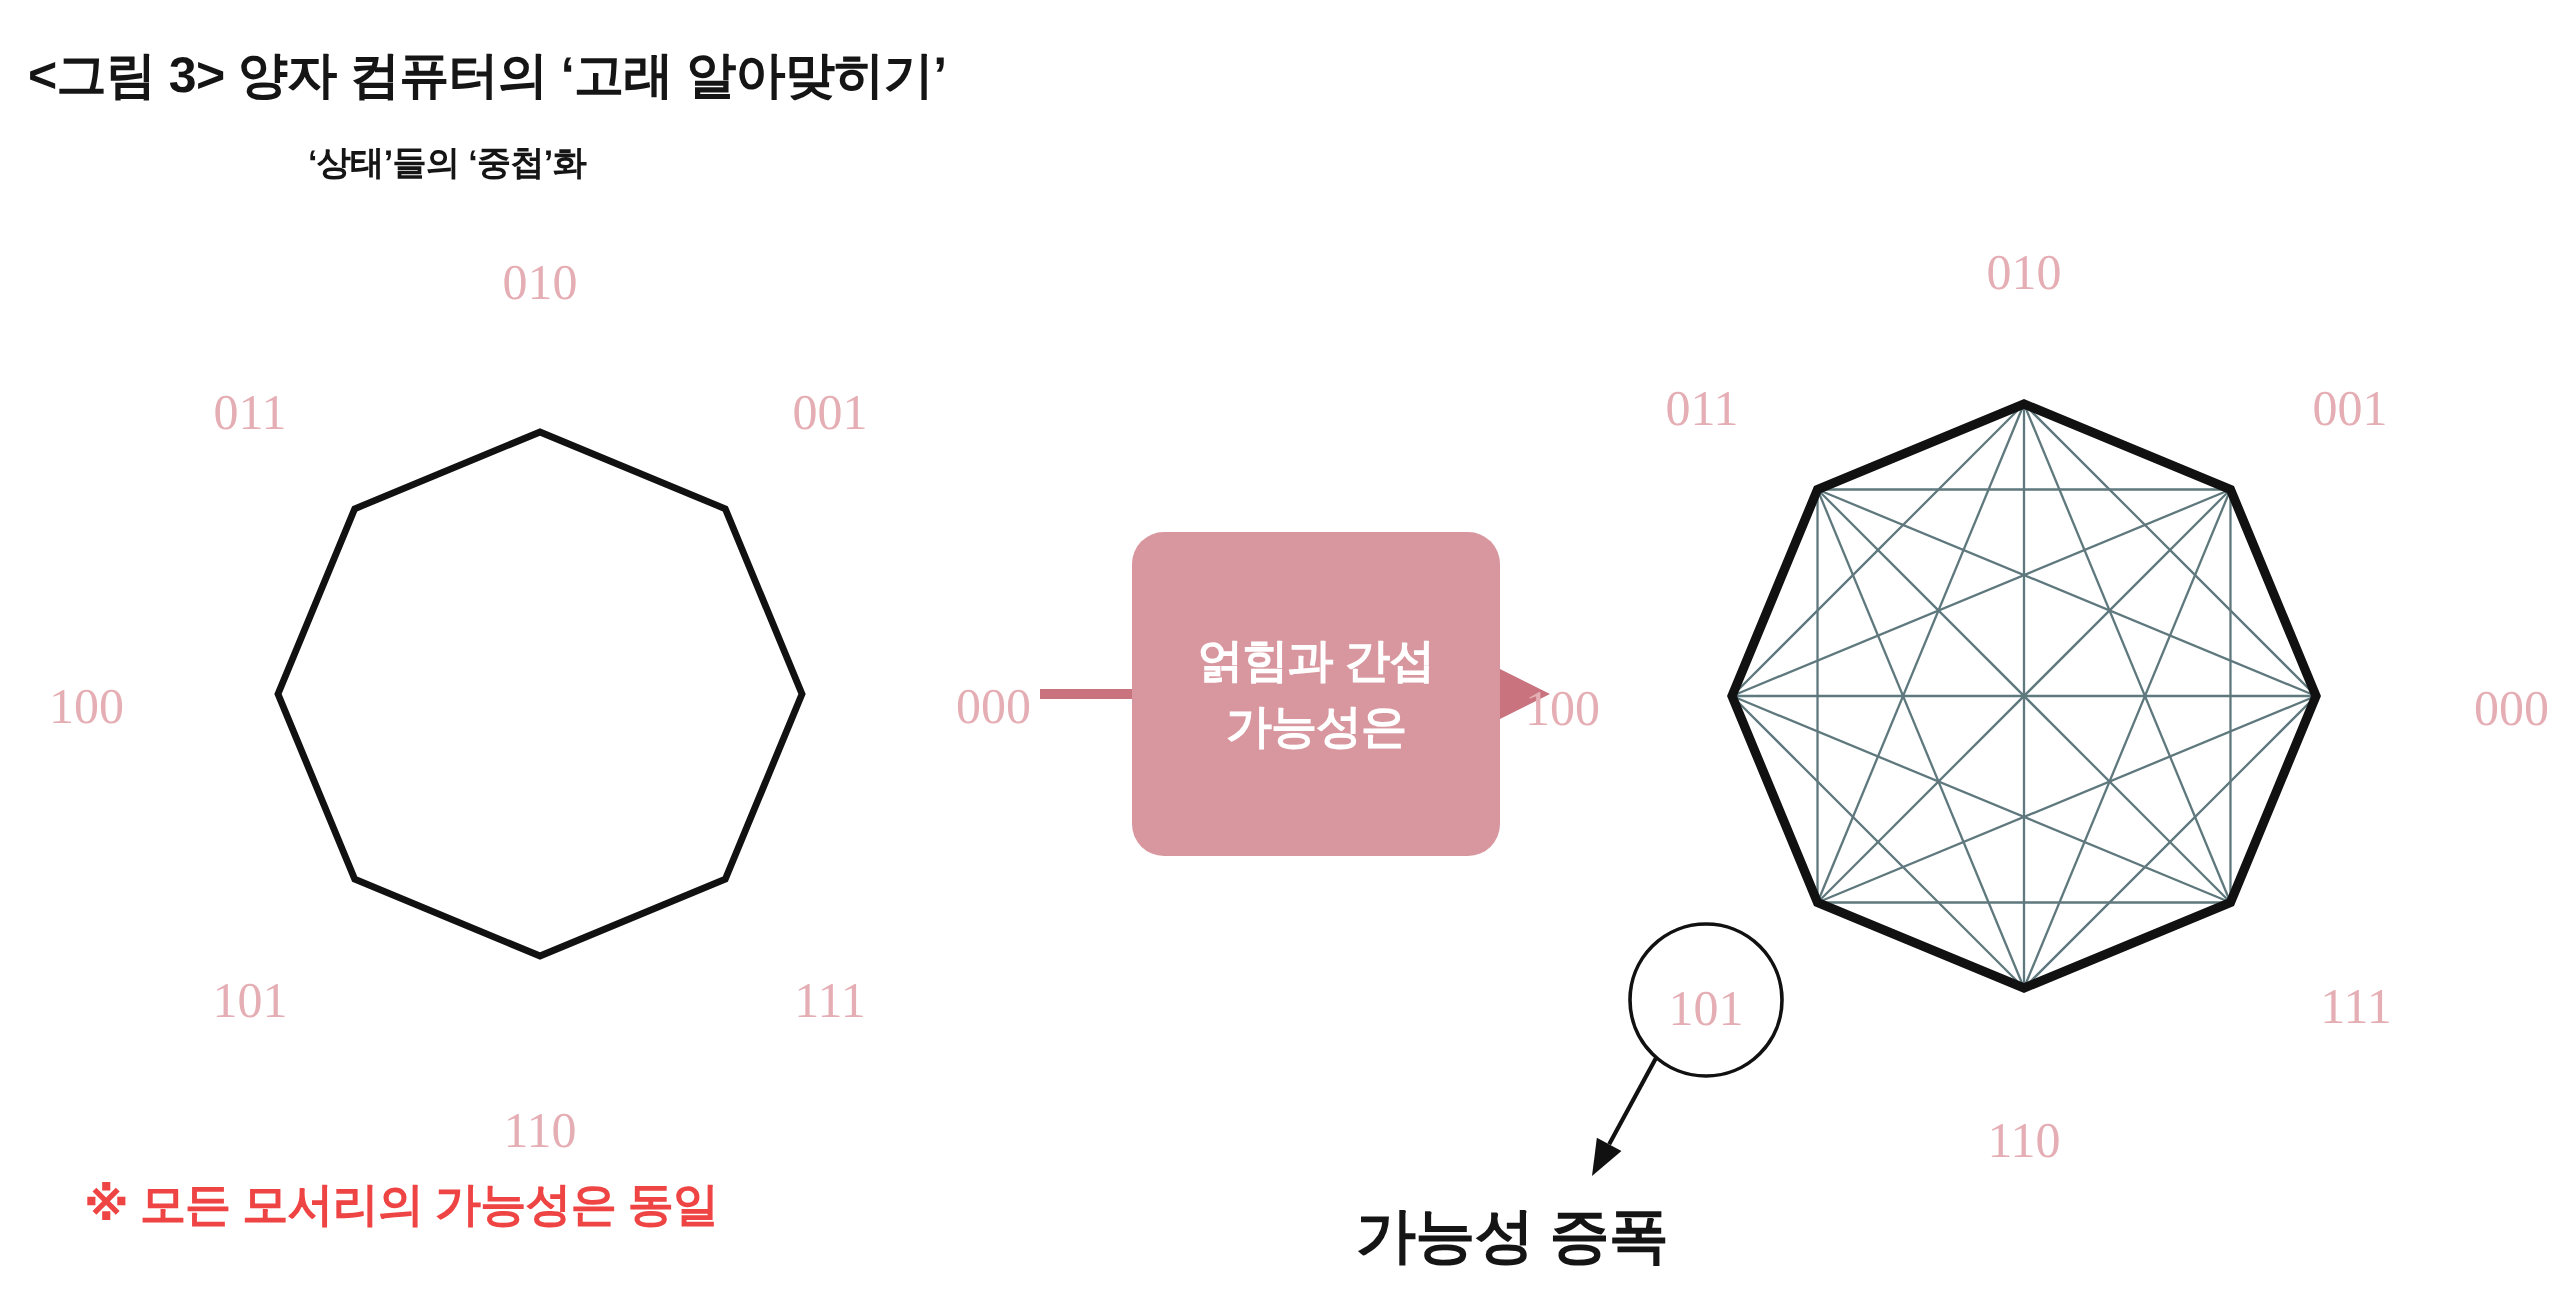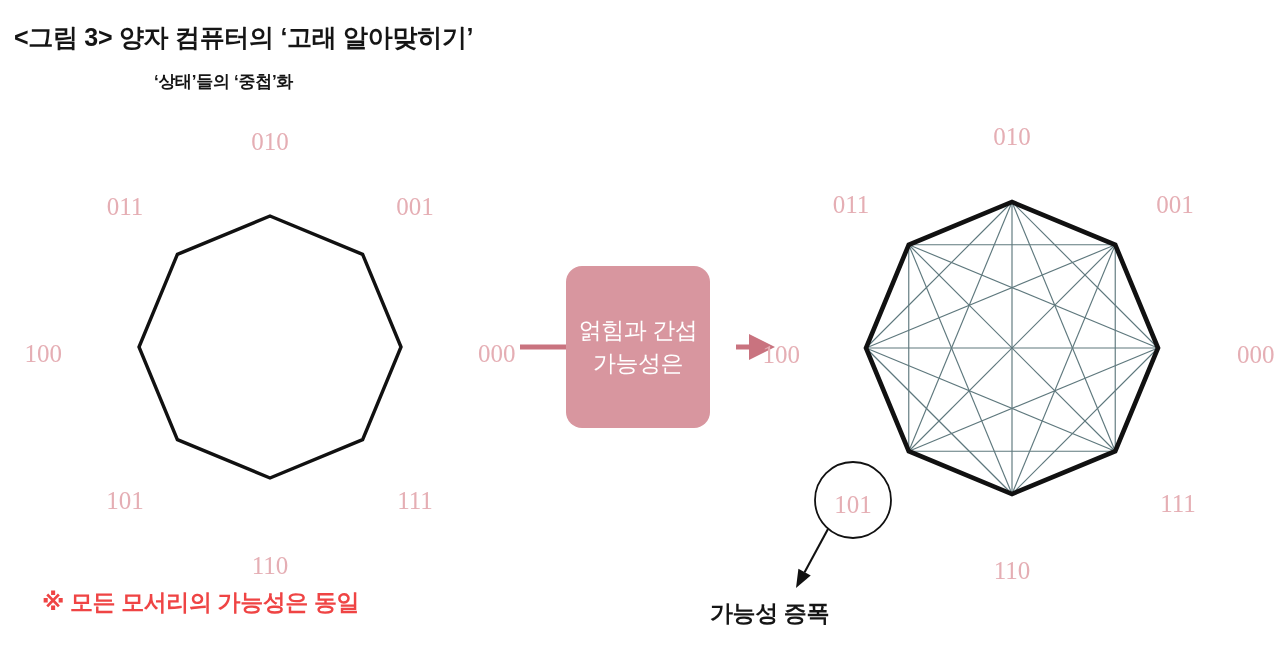--- a/index.html
+++ b/index.html
@@ -46,44 +46,44 @@
   .footnote-left {
     left: 42px;
     top: 587px;
     font-size: 23px;
     font-weight: bold;
     letter-spacing: -0.4px;
     color: #ef4444;
     white-space: nowrap;
   }
   .caption-right {
-    left: 710px;
+    left: 678px;
     top: 598px;
-    font-size: 23px;
+    font-size: 30px;
     font-weight: bold;
     letter-spacing: -0.4px;
     color: #151515;
     white-space: nowrap;
   }
   .process-label {
     position: absolute;
     left: 566px;
     top: 266px;
-    width: 144px;
+    width: 184px;
     height: 162px;
     display: flex;
     flex-direction: column;
     align-items: center;
     justify-content: center;
     gap: 4px;
     border-radius: 16px;
     background: #d8969f;
     color: #ffffff;
     font-size: 23px;
-    font-weight: normal;
+    font-weight: bold;
     letter-spacing: -0.5px;
     line-height: 1.28;
     text-align: center;
     box-sizing: border-box;
   }
   .process-label span { display: block; white-space: nowrap; }
 
   svg.layer {
     position: absolute;
     left: 0;

